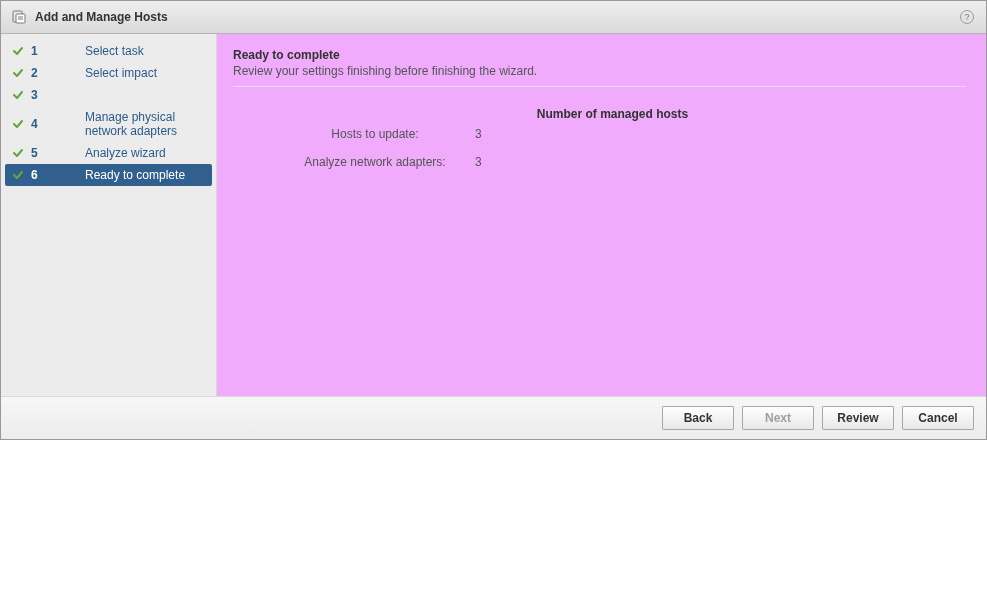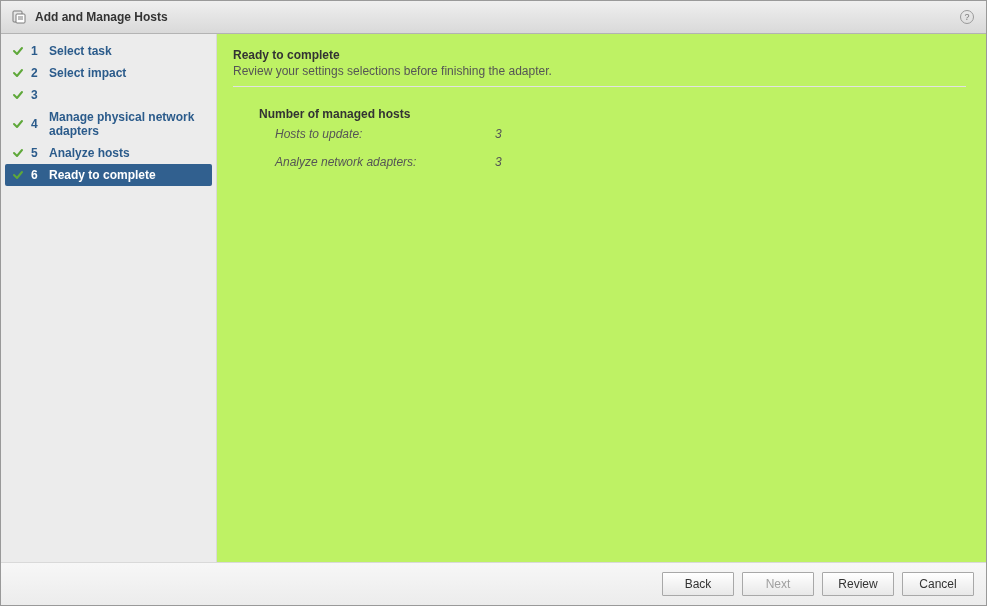--- a/index.html
+++ b/index.html
@@ -7,26 +7,26 @@
     padding: 0;
     width: 987px;
     height: 606px;
     font-family: Arial, Helvetica, sans-serif;
     font-size: 12px;
     color: #333;
     background: #fff;
   }
   .window {
     width: 987px;
-    height: 606px;
+    height: 440px;
     display: flex;
     flex-direction: column;
     border: 1px solid #999;
     box-sizing: border-box;
-    background: #bef264;
+    background: #f0abfc;
   }
   
   .titlebar {
     height: 32px;
     background: linear-gradient(to bottom, #efefef 0%, #d9d9d9 100%);
     border-bottom: 1px solid #b3b3b3;
     display: flex;
     align-items: center;
     padding: 0 10px;
     column-gap: 8px;
@@ -78,21 +78,22 @@
     flex: 0 0 14px;
   }
   .step .num {
     width: 12px;
     flex: 0 0 12px;
     text-align: left;
     font-weight: bold;
   }
   .step .label {
     flex: 1 1 auto;
-    font-weight: bold;
+    font-weight: normal;
+    margin-left: 36px;
   }
   .step.active {
     background: #31608f;
     color: #fff;
     border-radius: 2px;
     margin: 0 4px;
     padding-left: 6px;
   }
   .step.active .label, .step.active .num {
     color: #fff;
@@ -117,32 +118,31 @@
     color: #555;
   }
   .main hr {
     border: none;
     border-top: 1px solid #e2e2e2;
     margin: 4px 0 20px 0;
   }
   .group {
     margin-left: 26px;
     margin-bottom: 10px;
+    text-align: center;
   }
   .group-title {
     font-weight: bold;
     color: #333;
     margin-bottom: 4px;
   }
   .kv {
     display: flex;
-    column-gap: 20px;
     padding: 2px 0 2px 16px;
     color: #555;
-    font-style: italic;
   }
   .kv .k { width: 200px; }
   .kv .v { }
 
   
   .footer {
     height: 42px;
     border-top: 1px solid #d9d9d9;
     background: linear-gradient(to bottom, #f7f7f7 0%, #ececec 100%);
     display: flex;
@@ -154,20 +154,21 @@
   button.wiz {
     min-width: 72px;
     height: 24px;
     border: 1px solid #a8a8a8;
     border-radius: 1px;
     background: linear-gradient(to bottom, #ffffff 0%, #e8e8e8 100%);
     color: #333;
     font-size: 12px;
     cursor: pointer;
     padding: 0 4px;
+    font-weight: bold;
   }
   button.wiz:disabled {
     color: #a0a0a0;
     cursor: default;
   }
 </style>
 </head>
 <body>
 
 <div class="window">
@@ -228,36 +229,36 @@
           <span class="num">4</span>
           <span class="label">Manage physical network adapters</span>
         </div>
         <div class="step">
           <span class="check">
             <svg width="12" height="12" viewBox="0 0 12 12">
               <path d="M2 6 L5 9 L10 3" fill="none" stroke-width="2" stroke-linecap="round" stroke-linejoin="round"></path>
             </svg>
           </span>
           <span class="num">5</span>
-          <span class="label">Analyze hosts</span>
+          <span class="label">Analyze wizard</span>
         </div>
         <div class="step active">
           <span class="check">
             <svg width="12" height="12" viewBox="0 0 12 12">
               <path d="M2 6 L5 9 L10 3" fill="none" stroke-width="2" stroke-linecap="round" stroke-linejoin="round"></path>
             </svg>
           </span>
           <span class="num">6</span>
           <span class="label">Ready to complete</span>
         </div>
       </div>
 
     <div class="main">
       <h1>Ready to complete</h1>
-      <div class="subtitle">Review your settings selections before finishing the adapter.</div>
+      <div class="subtitle">Review your settings finishing before finishing the wizard.</div>
       <hr>
       <div id="groups">
           <div class="group">
             <div class="group-title">Number of managed hosts</div>
             <div class="kv">
               <span class="k">Hosts to update:</span>
               <span class="v">3</span>
             </div>
           </div>
           <div class="group">

